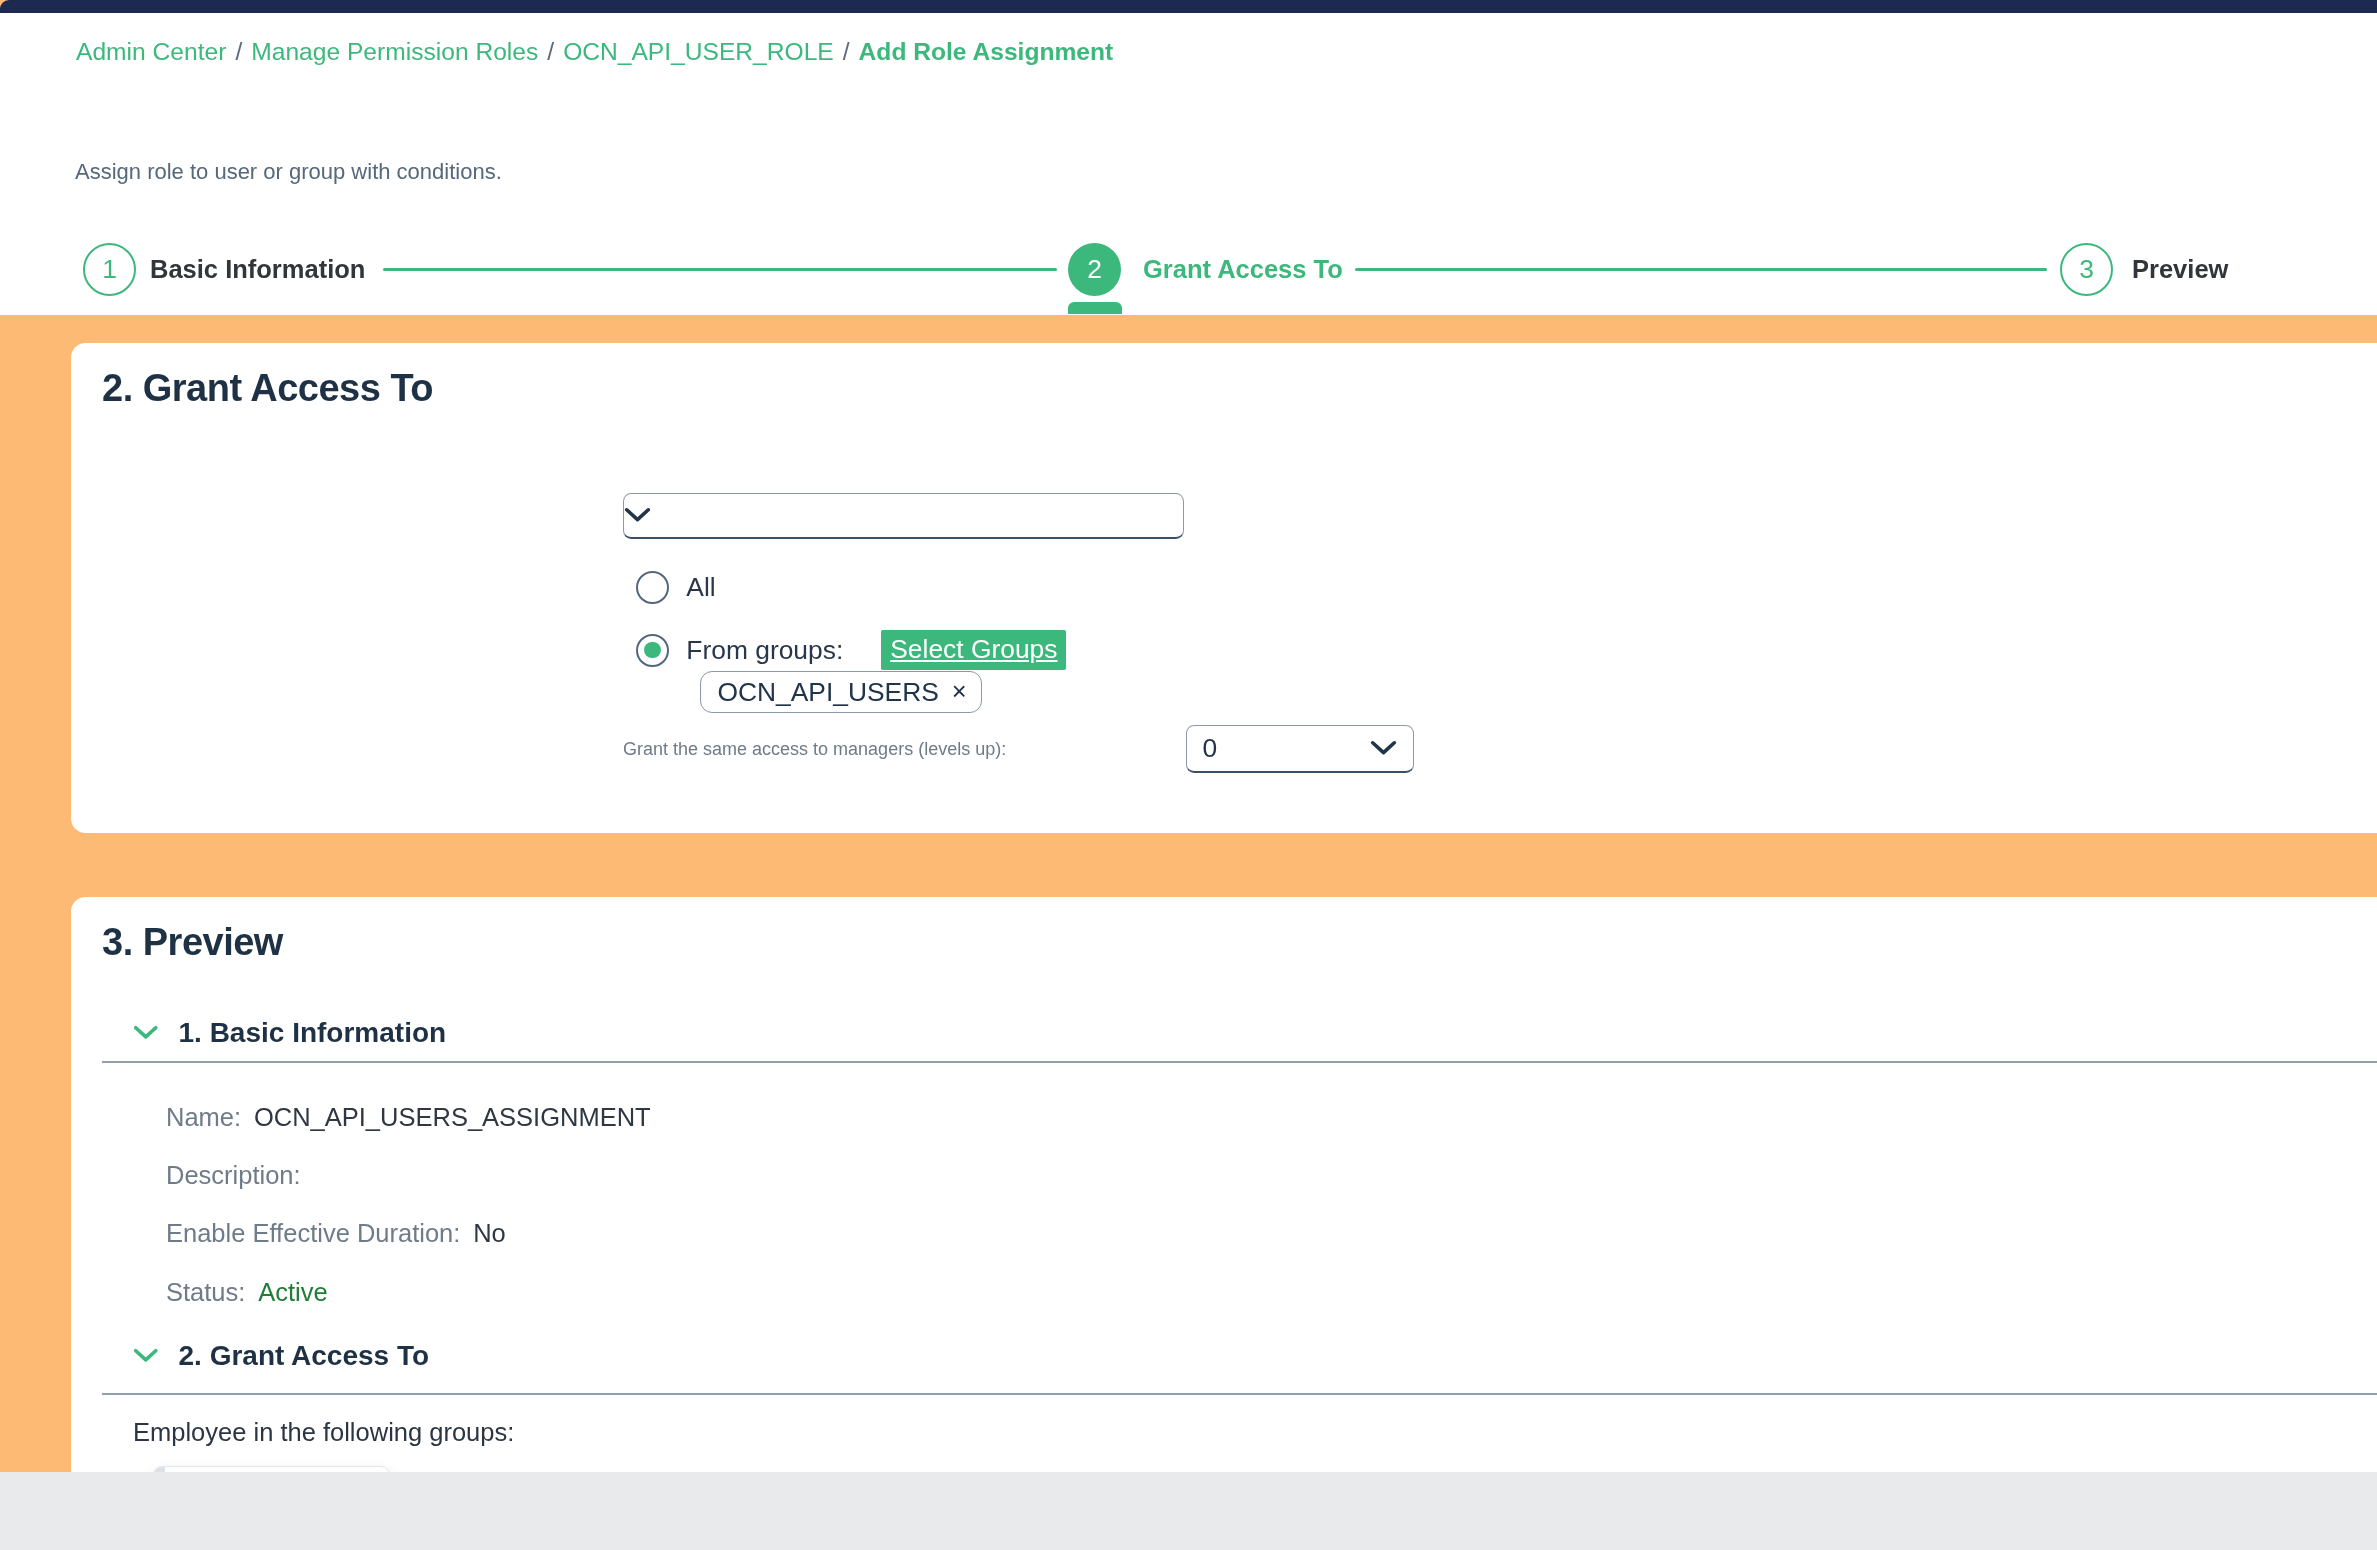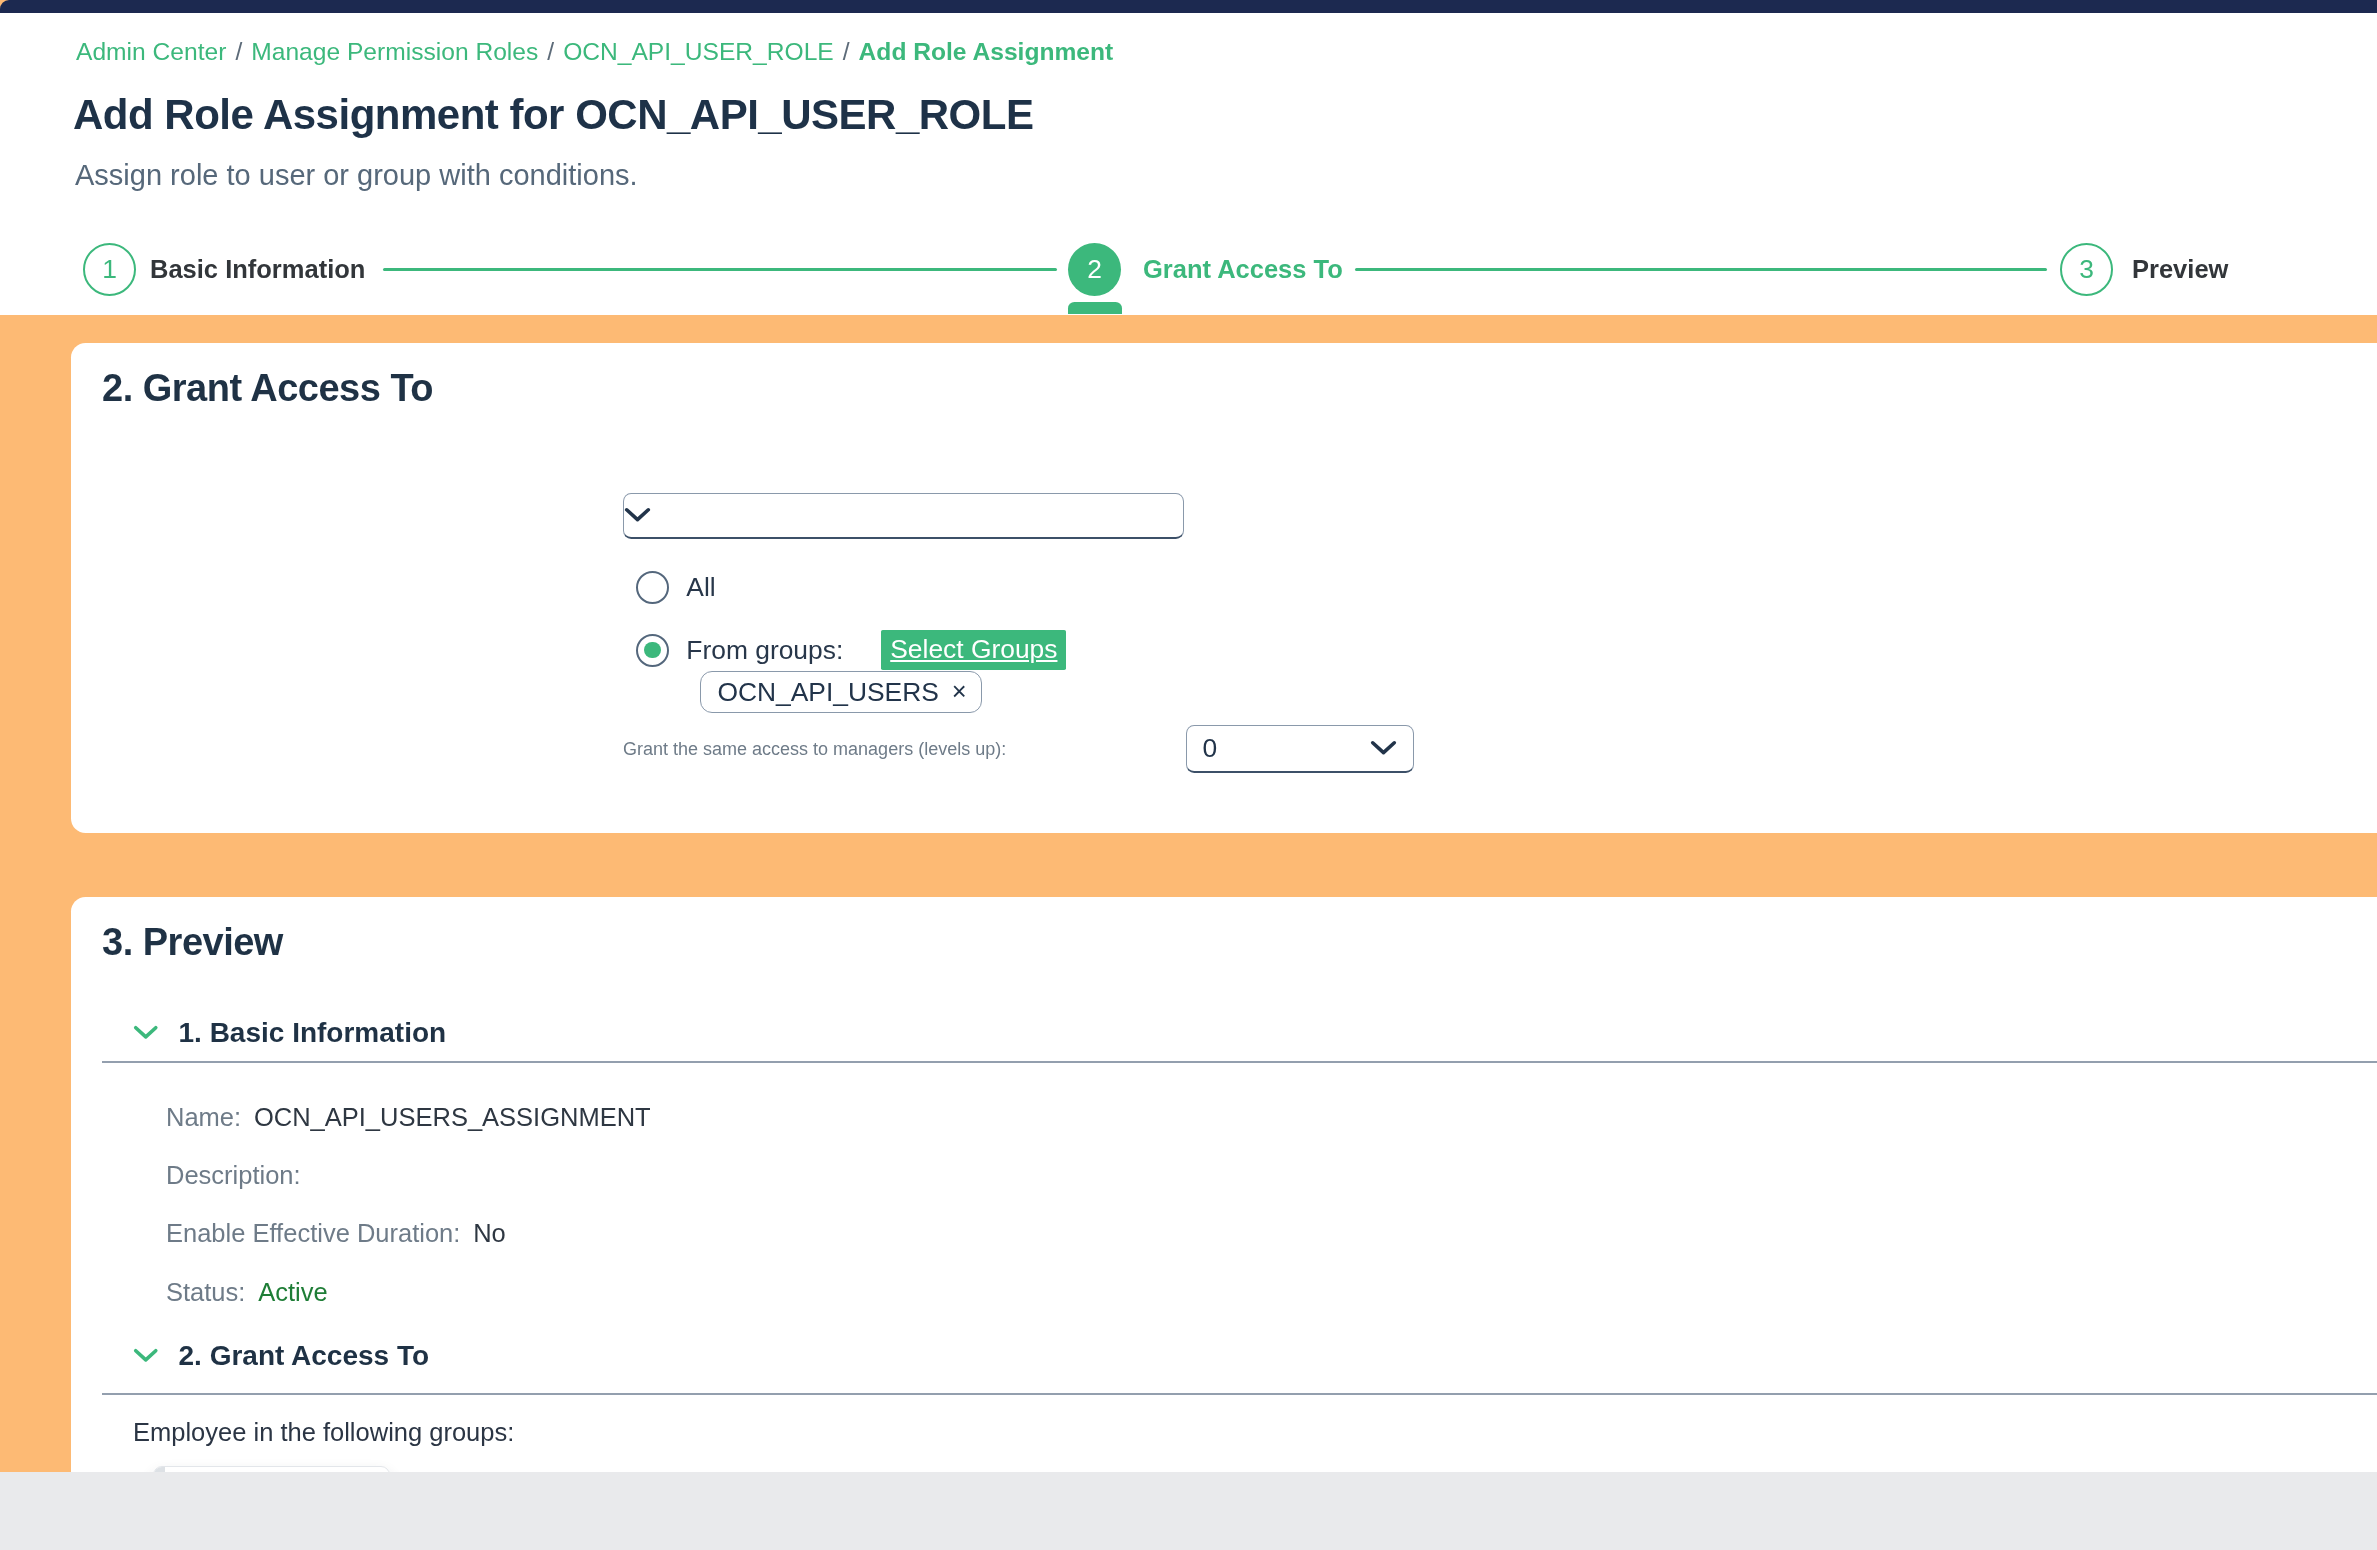--- a/index.html
+++ b/index.html
@@ -10,21 +10,21 @@
   }
   
   .topbar{position:absolute;left:0;top:0;width:2377px;height:12.8px;background:#1c2950;border-radius:9px 0 0 0;}
   
   .header{position:absolute;left:0;top:12.8px;width:2377px;height:302px;background:#ffffff;}
   .breadcrumb{position:absolute;left:76px;top:25.5px;font-size:24.6px;color:#6c7a88;white-space:nowrap;}
   .breadcrumb a{color:#3cb87c;text-decoration:none;cursor:pointer;}
   .breadcrumb .sep{color:#5d6b79;margin:0 9px;}
   .breadcrumb .current{color:#3cb87c;font-weight:bold;}
   .page-title{position:absolute;left:73px;top:78px;font-size:42px;font-weight:bold;color:#1e3248;letter-spacing:-0.5px;}
-  .page-subtitle{position:absolute;left:75px;top:146px;font-size:29px;color:#56687a;}
+  .page-subtitle{position:absolute;left:75px;top:146px;font-size:22px;color:#56687a;}
   
   .step-circle{position:absolute;top:230px;width:53px;height:53px;border-radius:50%;
     display:flex;align-items:center;justify-content:center;font-size:26.4px;box-sizing:border-box;}
   .step-circle.outline{background:#fff;border:2.7px solid #3cb87c;color:#3cb87c;}
   .step-circle.filled{background:#3cb87c;border:none;color:#ffffff;}
   .step-label{position:absolute;top:242px;font-size:25.5px;font-weight:bold;white-space:nowrap;}
   .step-label.dark{color:#32363a;}
   .step-label.green{color:#3cb87c;}
   .connector{position:absolute;top:255px;height:3.6px;background:#3cb87c;border-radius:1.8px;}
   .active-tab{position:absolute;left:1068px;top:302px;width:54px;height:12px;background:#3cb87c;border-radius:6.4px 6.4px 0 0;}
@@ -88,21 +88,20 @@
 
 <div class="screen">
 
   <div class="topbar"></div>
 
   <div class="header">
     <div class="breadcrumb">
       <a>Admin Center</a><span class="sep">/</span><a>Manage Permission Roles</a><span class="sep">/</span><a>OCN_API_USER_ROLE</a><span class="sep">/</span><span class="current">Add Role Assignment</span>
     </div>
 
-    <div class="page-title">Add Role Assignment for OCN_API_USER_ROLE</div>
     <div class="page-subtitle">Assign role to user or group with conditions.</div>
 
     <div class="step-circle outline" style="left:83px;">
         <span>1</span>
       </div>
     <div class="step-label dark" style="left:150px;">Basic Information</div>
     <div class="connector" style="left:383px;width:674px;"></div>
 
     <div class="step-circle filled" style="left:1068px;">
         <span>2</span>

